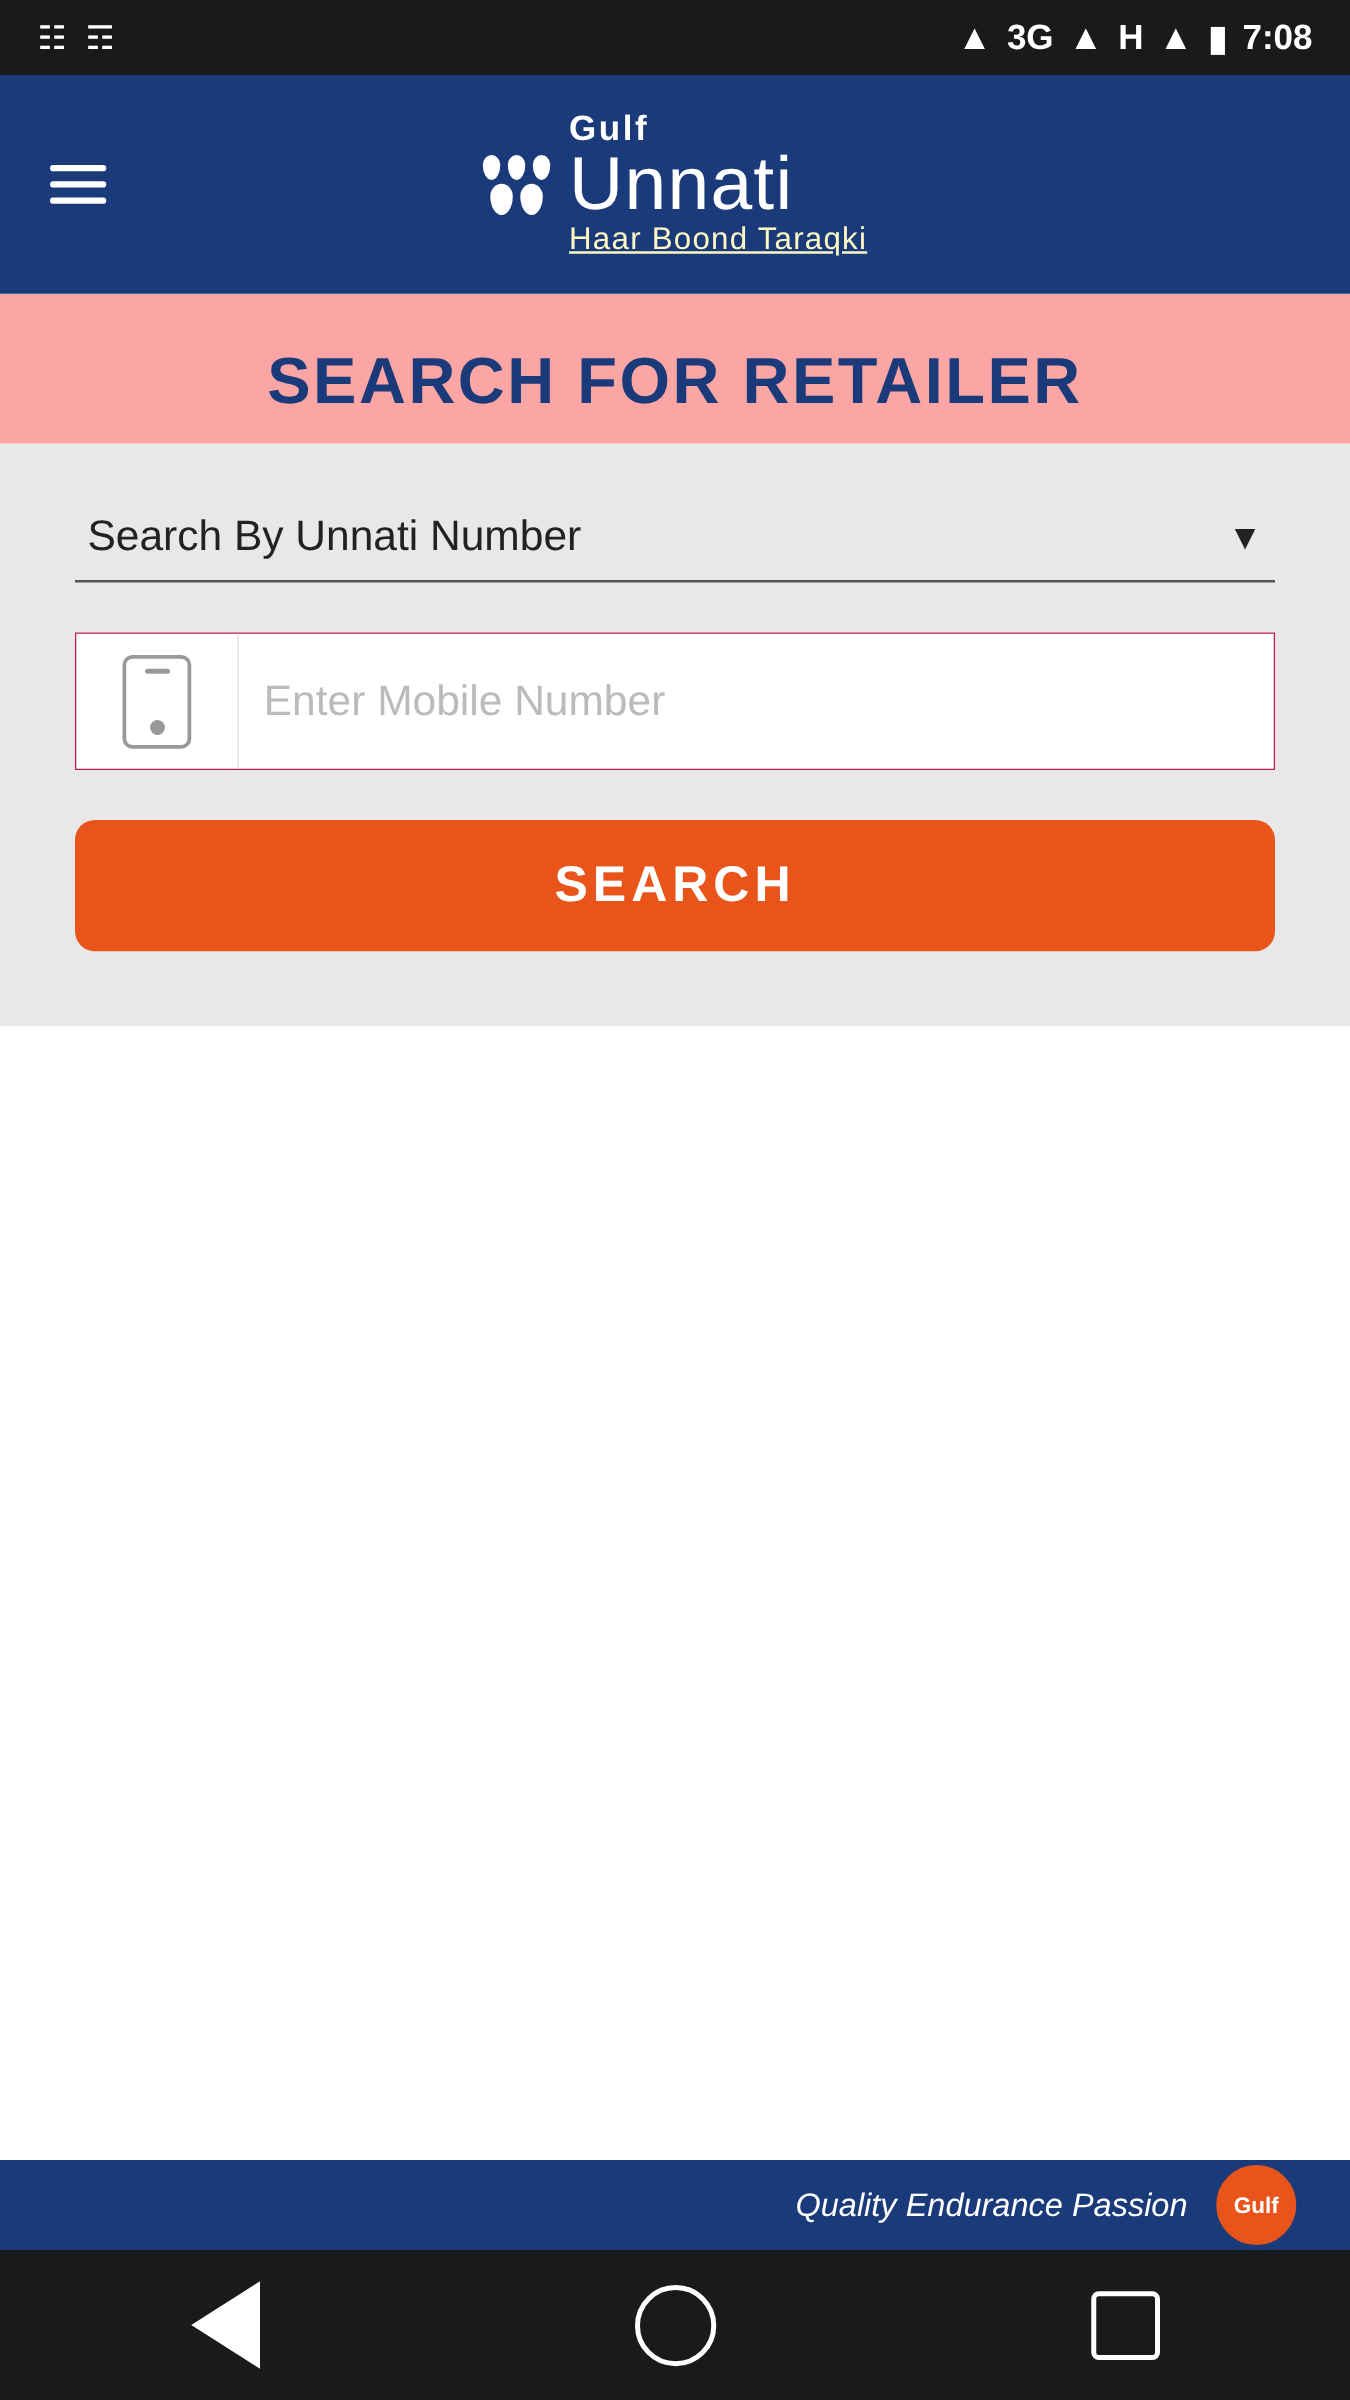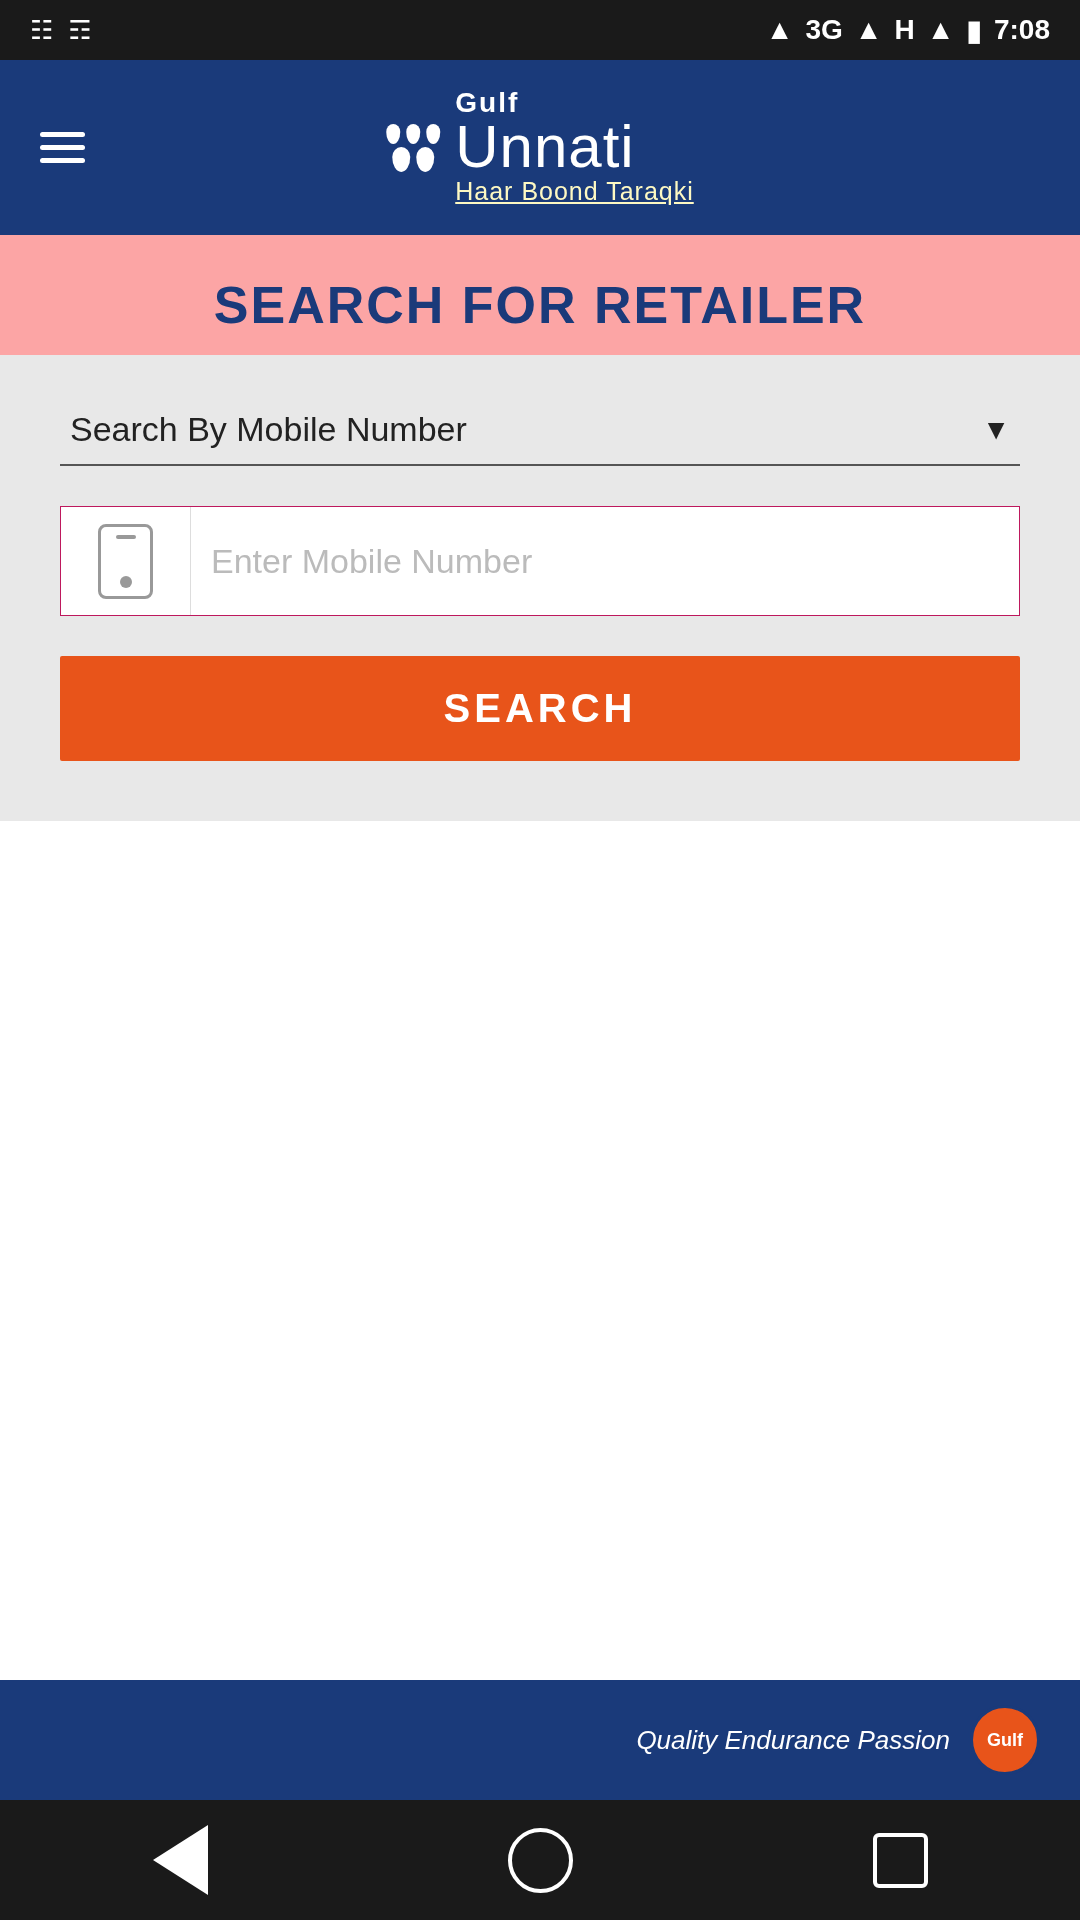--- a/index.html
+++ b/index.html
@@ -239,40 +239,40 @@
 
     .mobile-input::placeholder {
       color: #bbb;
     }
 
     
     .search-button {
       background: #e8541a;
       color: white;
       border: none;
-      border-radius: 2px;
+      border-radius: 16px;
       padding: 30px 0;
       width: 100%;
       font-size: 40px;
       font-weight: bold;
       letter-spacing: 4px;
       cursor: pointer;
       text-transform: uppercase;
     }
 
     
     .content-area {
       flex: 1;
       background: white;
     }
 
     
     .footer {
       background: #1a3a7a;
-      height: 120px;
+      height: 72px;
       display: flex;
       align-items: center;
       justify-content: flex-end;
       padding: 0 40px;
       gap: 20px;
       margin-top: 10px;
     }
 
     .footer-text {
       color: white;
@@ -385,21 +385,21 @@
   </div>
 </div>
 
 <div class="page-title-bar">
   <h1 class="page-title">SEARCH FOR RETAILER</h1>
 </div>
 
 <div class="search-section">
   
   <div class="dropdown-container">
-    <span class="dropdown-label">Search By Mobile Number</span>
+    <span class="dropdown-label">Search By Unnati Number</span>
     <span class="dropdown-arrow">▼</span>
   </div>
 
   
   <div class="input-container">
     <div class="input-icon-box">
       <div class="mobile-icon"></div>
     </div>
     <input type="tel" class="mobile-input" placeholder="Enter Mobile Number" style="">
   </div>

